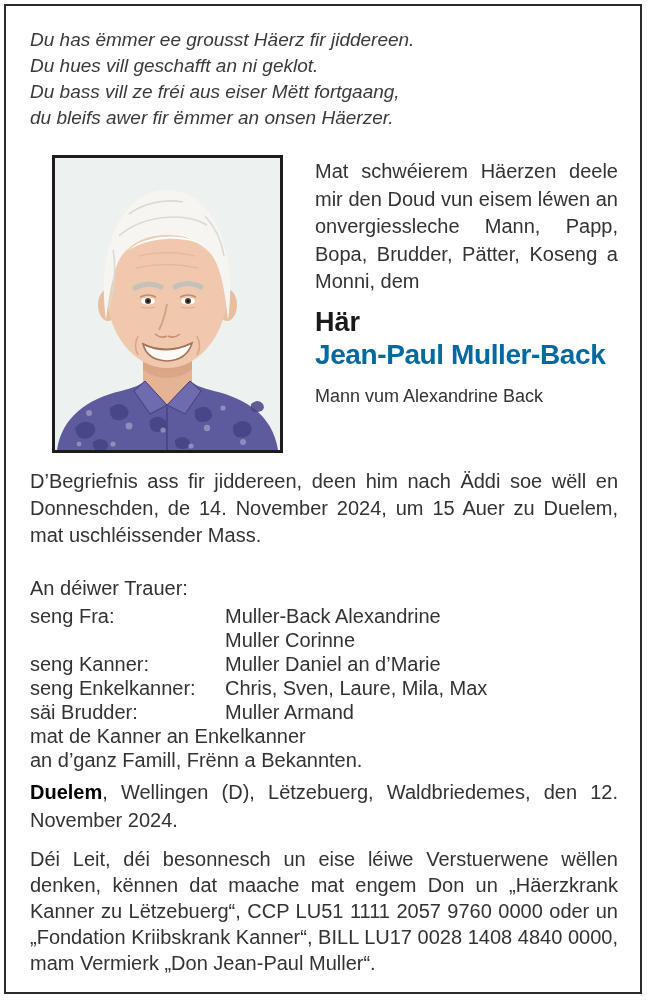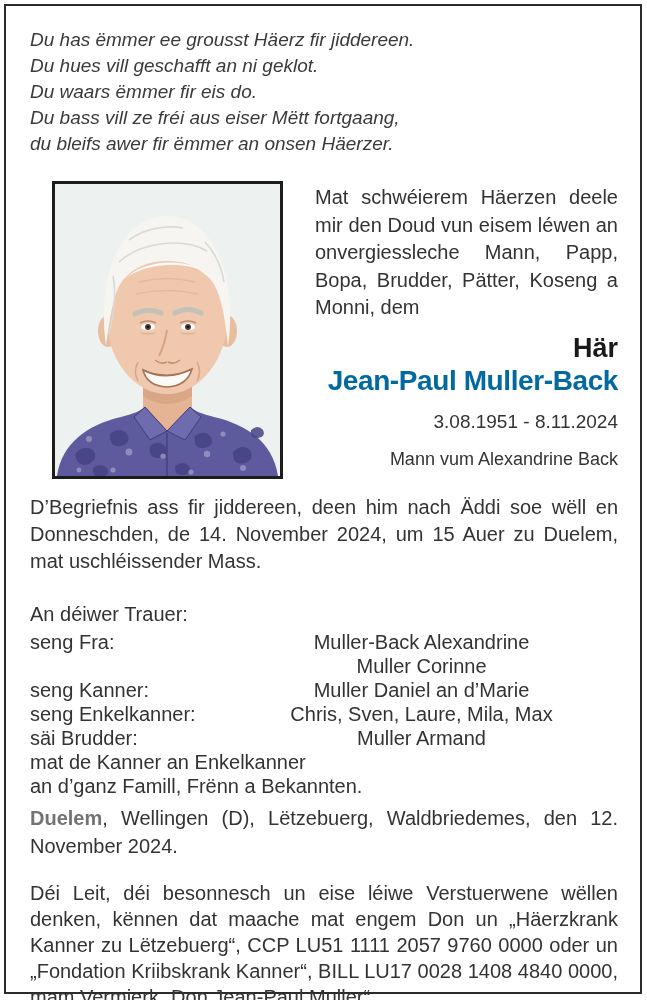--- a/index.html
+++ b/index.html
@@ -42,21 +42,21 @@
     margin-left: -4px;
     background: #edf2f0;
   }
   .photo svg { display: block; width: 225px; height: 292px; }
   .right-col { margin-left: 32px; flex: 1; padding-top: 3px; }
   .intro {
     font-size: 20px;
     line-height: 27.5px;
     text-align: justify;
   }
-  .name-block { text-align: right; }
+  .name-block { text-align: left; }
   .deceased-title {
     margin-top: 10px;
     font-size: 27px;
     font-weight: bold;
     color: #1a1a1a;
     line-height: 32px;
   }
   .deceased-name {
     font-size: 28px;
     font-weight: bold;
@@ -71,47 +71,46 @@
   .funeral {
     margin-top: 15px;
     font-size: 20px;
     line-height: 27px;
     text-align: justify;
   }
   .mourning { margin-top: 26px; font-size: 20px; line-height: 27px; }
   .family { margin-top: 2px; font-size: 20px; line-height: 24px; }
   .family-row { display: flex; }
   .family-label { flex: none; width: 195px; }
-  .family-value { flex: 1; text-align: center; }
+  .family-value { flex: 1; }
   .family-extra-line { font-size: 20px; line-height: 24px; }
   .place {
     margin-top: 7px;
     font-size: 20px;
     line-height: 27.5px;
     text-align: justify;
   }
-  .place b { color: #737373; }
+  .place b { color: #000000; }
   .donation {
-    margin-top: 20px;
+    margin-top: 12px;
     font-size: 20px;
     line-height: 26px;
     text-align: justify;
   }
 </style>
 </head>
 <body>
 
 <div class="sheet">
   <div class="frame"></div>
   <div class="content">
 
     <div class="poem">
       <div>Du has ëmmer ee grousst Häerz fir jiddereen.</div>
       <div>Du hues vill geschafft an ni geklot.</div>
-      <div>Du waars ëmmer fir eis do.</div>
       <div>Du bass vill ze fréi aus eiser Mëtt fortgaang,</div>
       <div>du bleifs awer fir ëmmer an onsen Häerzer.</div>
     </div>
 
     <div class="photo-row">
       <div class="photo">
         <svg viewBox="0 0 225 292">
           <rect width="225" height="292" fill="#edf2f0"></rect>
 
           <path d="M88,195 L88,246 Q112,262 137,246 L137,195 Z" fill="#e4b495"></path>
@@ -185,21 +184,20 @@
           <path d="M88,186 Q112,198 137,185" stroke="#a8735a" stroke-width="1.4" fill="none"></path>
 
           <path d="M102,214 Q112,220 123,214" stroke="#dbaa8c" stroke-width="1.4" fill="none"></path>
         </svg>
       </div>
       <div class="right-col">
         <div class="intro">Mat schwéierem Häerzen deele mir den Doud vun eisem léwen an onvergiessleche Mann, Papp, Bopa, Brudder, Pätter, Koseng a Monni, dem</div>
         <div class="name-block">
           <div class="deceased-title">Här</div>
           <div class="deceased-name">Jean-Paul Muller-Back</div>
-          <div class="life-dates">3.08.1951 - 8.11.2024</div>
           <div class="relation">Mann vum Alexandrine Back</div>
         </div>
       </div>
     </div>
 
     <div class="funeral">D’Begriefnis ass fir jiddereen, deen him nach Äddi soe wëll en Donneschden, de 14. November 2024, um 15 Auer zu Duelem, mat uschléissender Mass.</div>
 
     <div class="mourning">An déiwer Trauer:</div>
 
     <div class="family">

